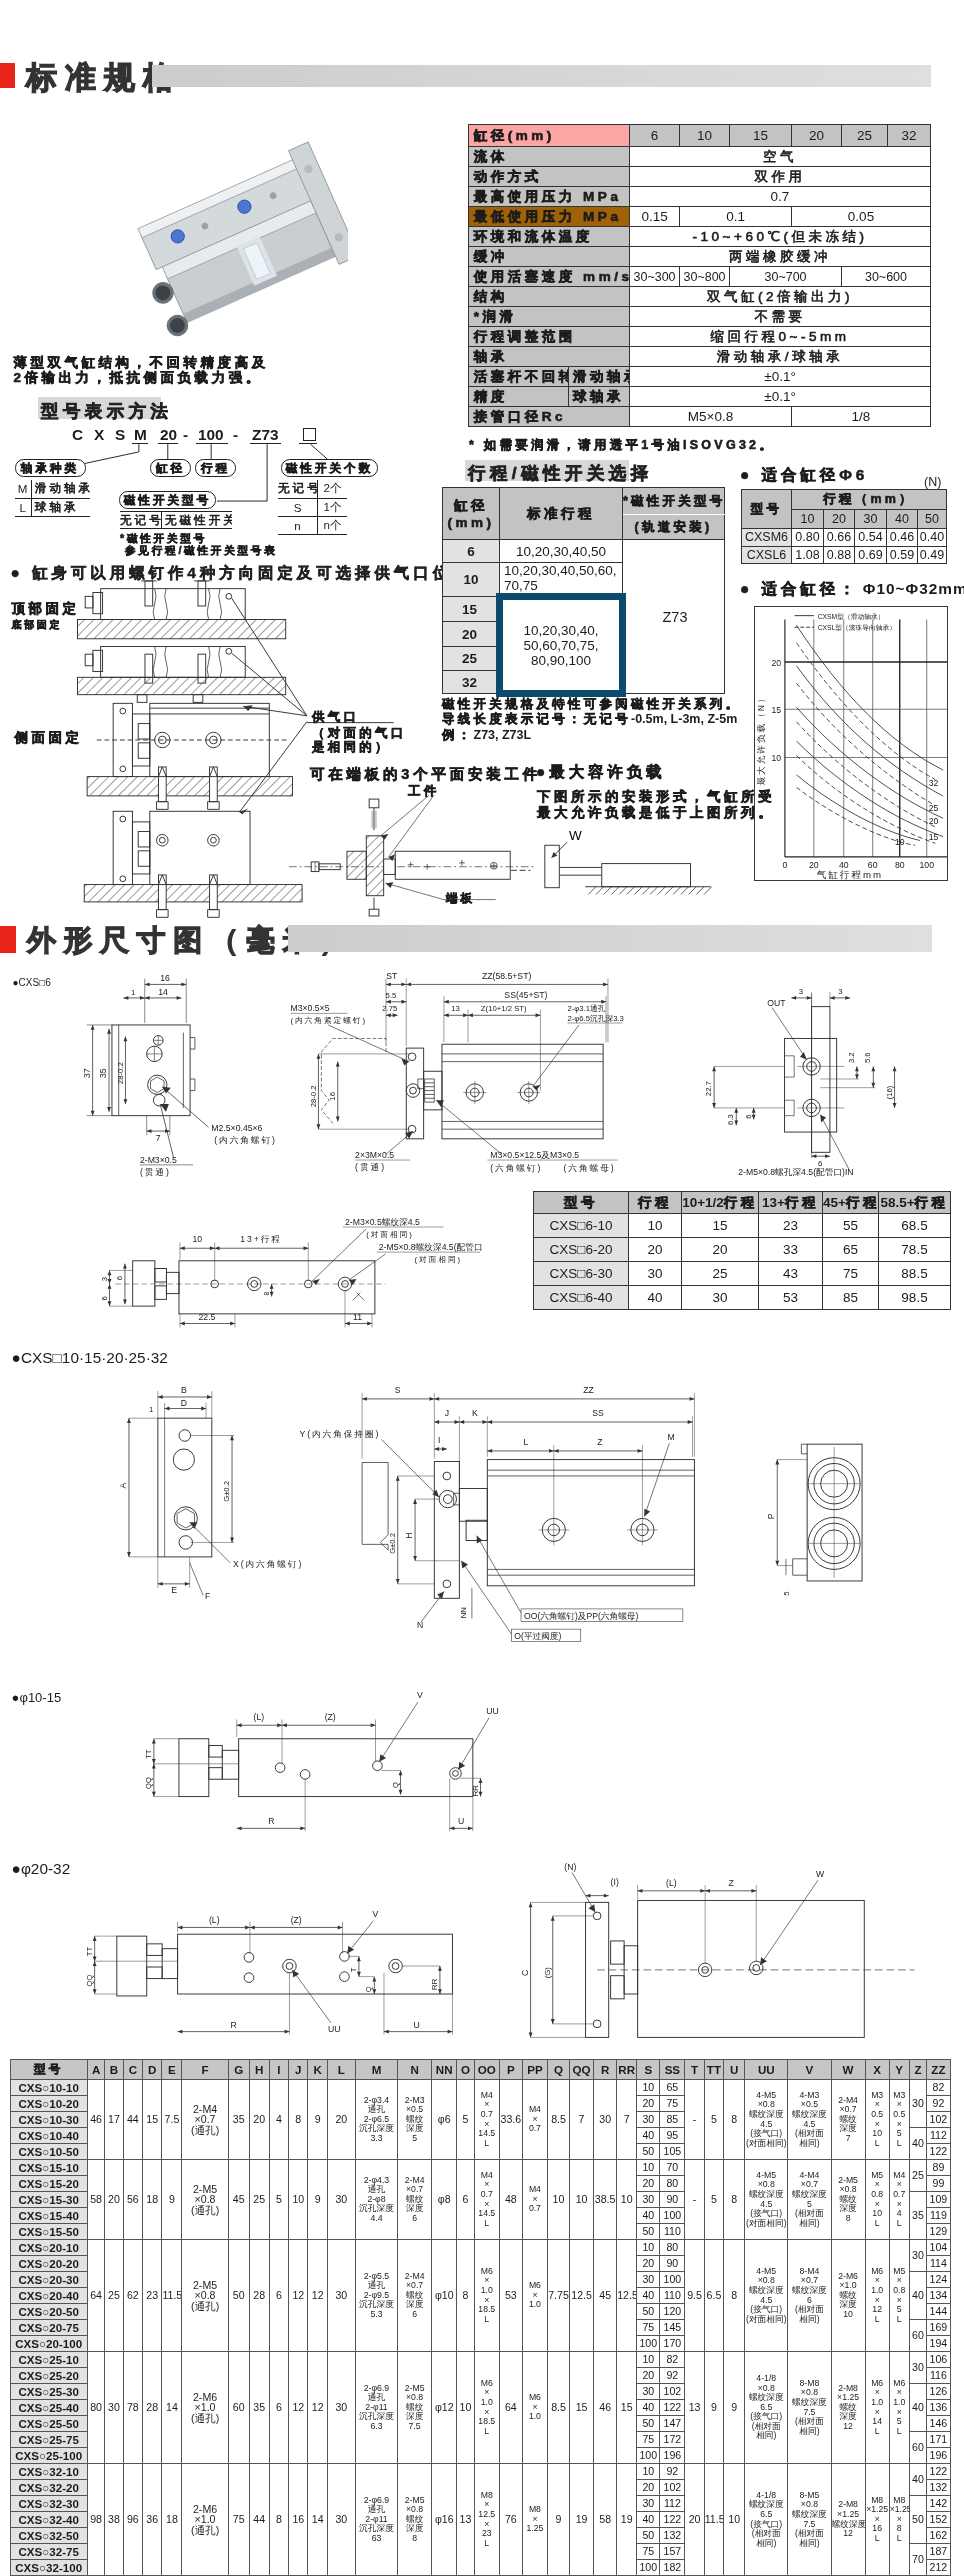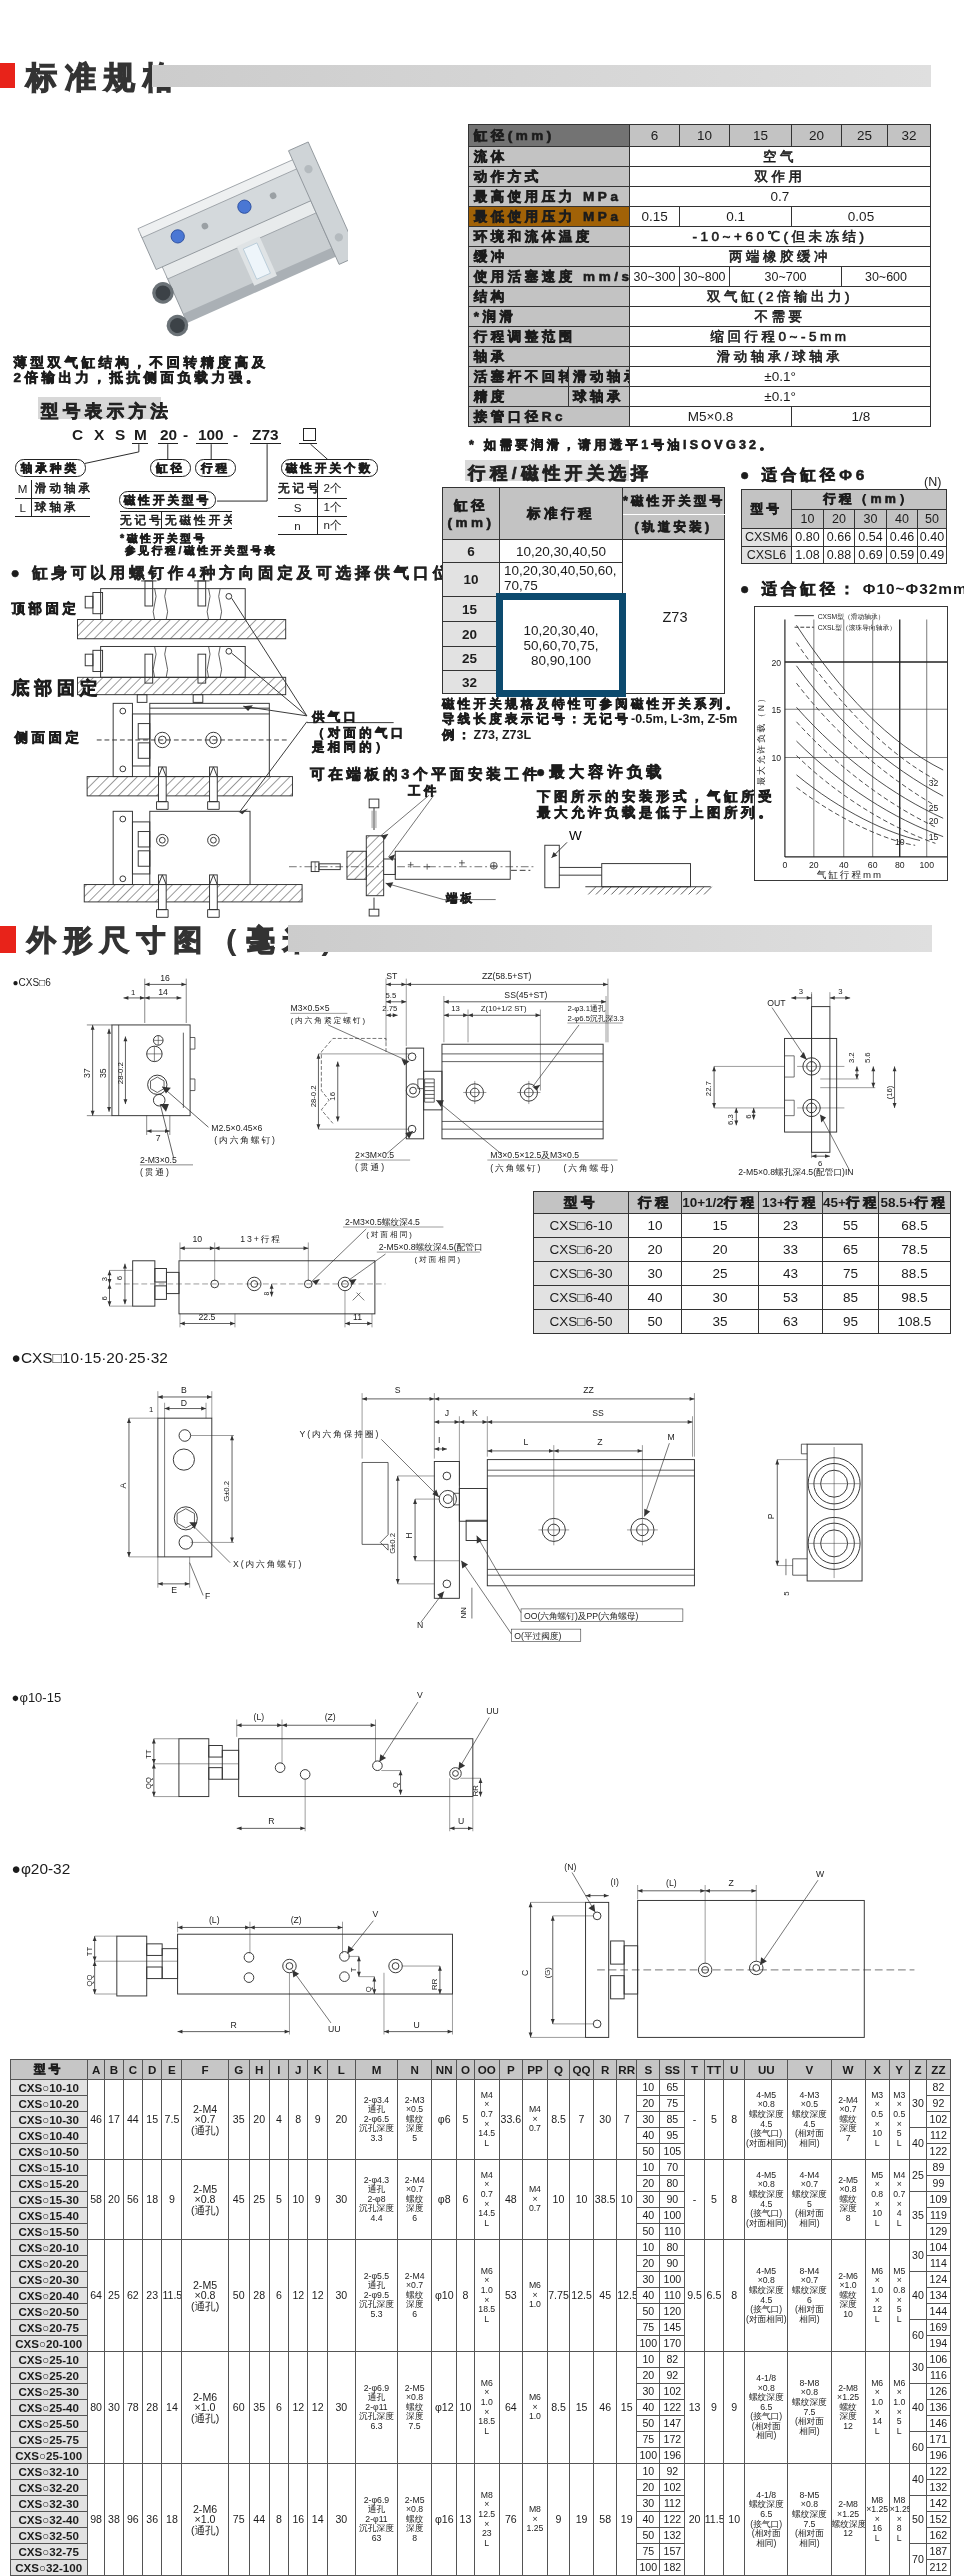--- a/index.html
+++ b/index.html
@@ -188,21 +188,21 @@
     <line x1="240" y1="20" x2="318" y2="142" stroke="#333" stroke-width="1"></line>
     <line x1="240" y1="77" x2="318" y2="142" stroke="#333" stroke-width="1"></line>
     <line x1="318" y1="142" x2="252" y2="132" stroke="#333" stroke-width="1"></line>
     <path d="M252 132 l10 -1 l-5 6 z" fill="#333"></path>
     <line x1="318" y1="148" x2="248" y2="242" stroke="#333" stroke-width="1"></line>
     <path d="M248 242 l9 -4 l-6 6 z" fill="#333"></path>
     <line x1="318" y1="149" x2="408" y2="149" stroke="#333"></line>
   </svg>
 
 <div class="abs cn" style="left:11.6px;top:600px;font-size:13.5px;font-weight:bold;">顶部固定</div>
-<div class="abs cn" style="left:11.6px;top:676px;font-size:18px;font-weight:bold;">底部固定</div>
+<div class="abs cn" style="left:11.6px;top:618px;font-size:10px;font-weight:bold;">底部固定</div>
 <div class="abs cn" style="left:14.5px;top:729px;font-size:13.5px;font-weight:bold;">侧面固定</div>
 
 <div class="abs cn" style="left:312px;top:709px;font-size:12.5px;font-weight:bold;">供气口</div>
 <div class="abs cn" style="left:312px;top:725px;font-size:12.5px;font-weight:bold;">（对面的气口</div>
 <div class="abs cn" style="left:312px;top:739px;font-size:12.5px;font-weight:bold;">是相同的）</div>
 <div class="abs cn" style="left:310px;top:765px;font-size:14.5px;font-weight:bold;">可在端板的3个平面安装工件</div>
 <div class="abs cn" style="left:408px;top:783px;font-size:12.5px;font-weight:bold;">工件</div>
 <div class="abs cn" style="left:446px;top:891px;font-size:11.6px;font-weight:bold;">端板</div>
 <svg class="abs" style="left:289px;top:772px;" width="256" height="145" viewBox="0 0 265 150">
     <defs>
@@ -244,21 +244,21 @@
       <col style="width:61px">
       <col style="width:50px">
       <col style="width:50px">
       <col style="width:62px">
       <col style="width:50px">
       <col style="width:46px">
       <col>
     </colgroup>
   <tbody>
       <tr style="height:22px;">
-        <td colspan="2" class="cn" style="background:#737373;border:1px solid #333;padding-left:4.8px;font-weight:bold;">缸径(mm)</td>
+        <td colspan="2" class="cn" style="background:#fca5a5;border:1px solid #333;padding-left:4.8px;font-weight:bold;">缸径(mm)</td>
         <td class="tC" style="background:#c3c3c3;border:1px solid #333;">6</td>
         <td class="tC" style="background:#c3c3c3;border:1px solid #333;">10</td>
         <td class="tC" style="background:#c3c3c3;border:1px solid #333;">15</td>
         <td class="tC" style="background:#c3c3c3;border:1px solid #333;">20</td>
         <td class="tC" style="background:#c3c3c3;border:1px solid #333;">25</td>
         <td class="tC" style="background:#c3c3c3;border:1px solid #333;">32</td>
       </tr>
   <tr style="height:20px;">
         <td colspan="2" class="cn" style="background:#c3c3c3;border:1px solid #333;padding-left:4.8px;font-weight:bold;">流体</td>
         <td colspan="6" class="tC cn" style="border:1px solid #333;">空气</td>
@@ -810,28 +810,20 @@
         <td class="tC" style="border:1px solid #333;">88.5</td>
       </tr>
   <tr style="height:24px;">
         <td class="tC" style="background:#e2e2e2;border:1px solid #333;">CXS□6-40</td>
         <td class="tC" style="border:1px solid #333;">40</td>
         <td class="tC" style="border:1px solid #333;">30</td>
         <td class="tC" style="border:1px solid #333;">53</td>
         <td class="tC" style="border:1px solid #333;">85</td>
         <td class="tC" style="border:1px solid #333;">98.5</td>
       </tr>
-  <tr style="height:24px;">
-        <td class="tC" style="background:#e2e2e2;border:1px solid #333;">CXS□6-50</td>
-        <td class="tC" style="border:1px solid #333;">50</td>
-        <td class="tC" style="border:1px solid #333;">35</td>
-        <td class="tC" style="border:1px solid #333;">63</td>
-        <td class="tC" style="border:1px solid #333;">95</td>
-        <td class="tC" style="border:1px solid #333;">108.5</td>
-      </tr>
 </tbody>
   </table>
 
 <div class="abs" style="left:11.6px;top:1349px;font-size:15.4px;">●CXS□10·15·20·25·32</div>
 <svg class="abs" style="left:0;top:1370px;" width="965" height="289" viewBox="0 0 1000 300">
     <rect x="163" y="50" width="56" height="144" fill="none" stroke="#333" stroke-width="1"></rect>
     <line x1="170" y1="50" x2="170" y2="194" stroke="#333" stroke-width="0.7"></line>
     <circle cx="191" cy="68" r="6" fill="none" stroke="#333" stroke-width="1"></circle>
     <circle cx="190" cy="93" r="11" fill="none" stroke="#333" stroke-width="1"></circle>
     <circle cx="192" cy="154" r="12" fill="none" stroke="#333" stroke-width="1"></circle>

